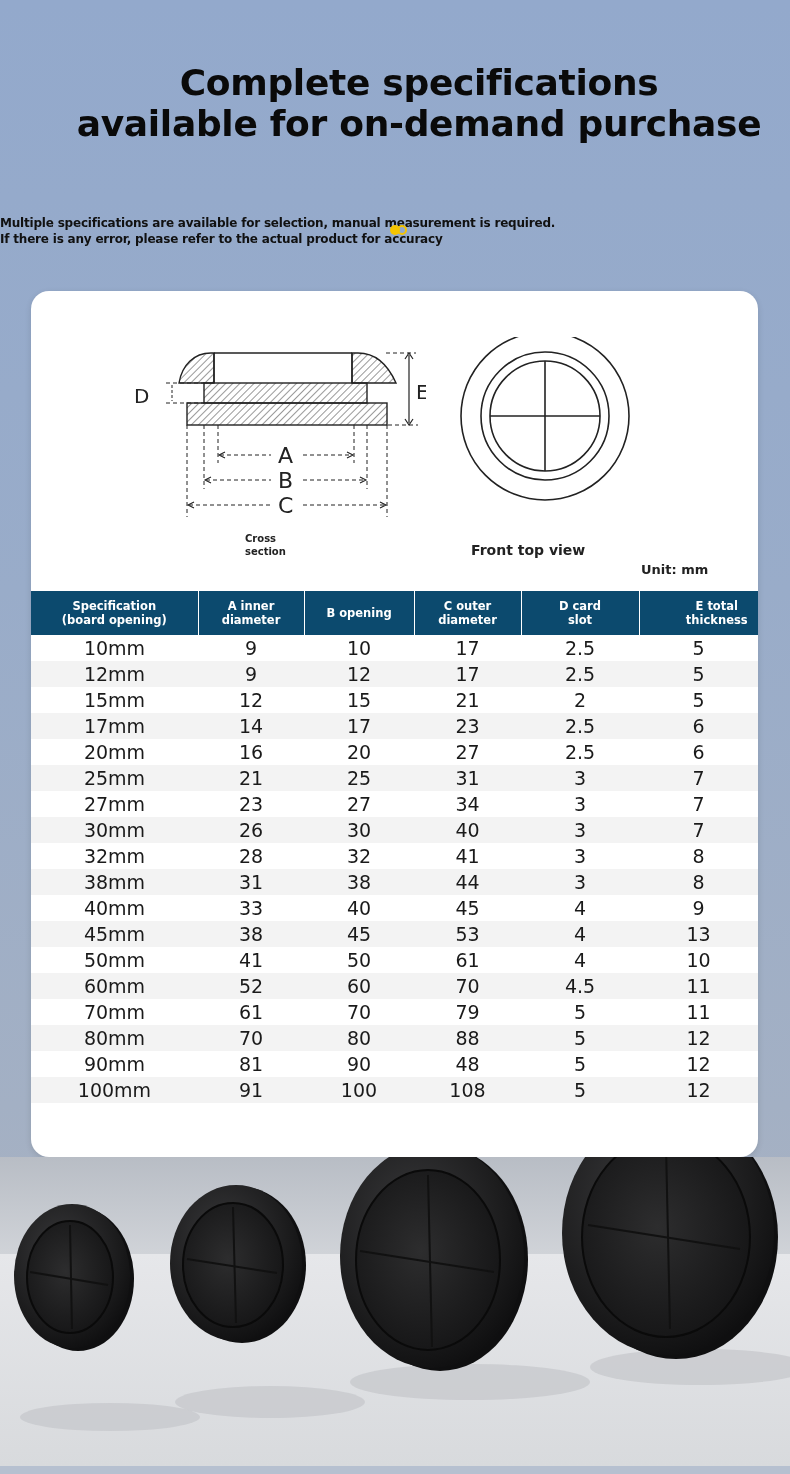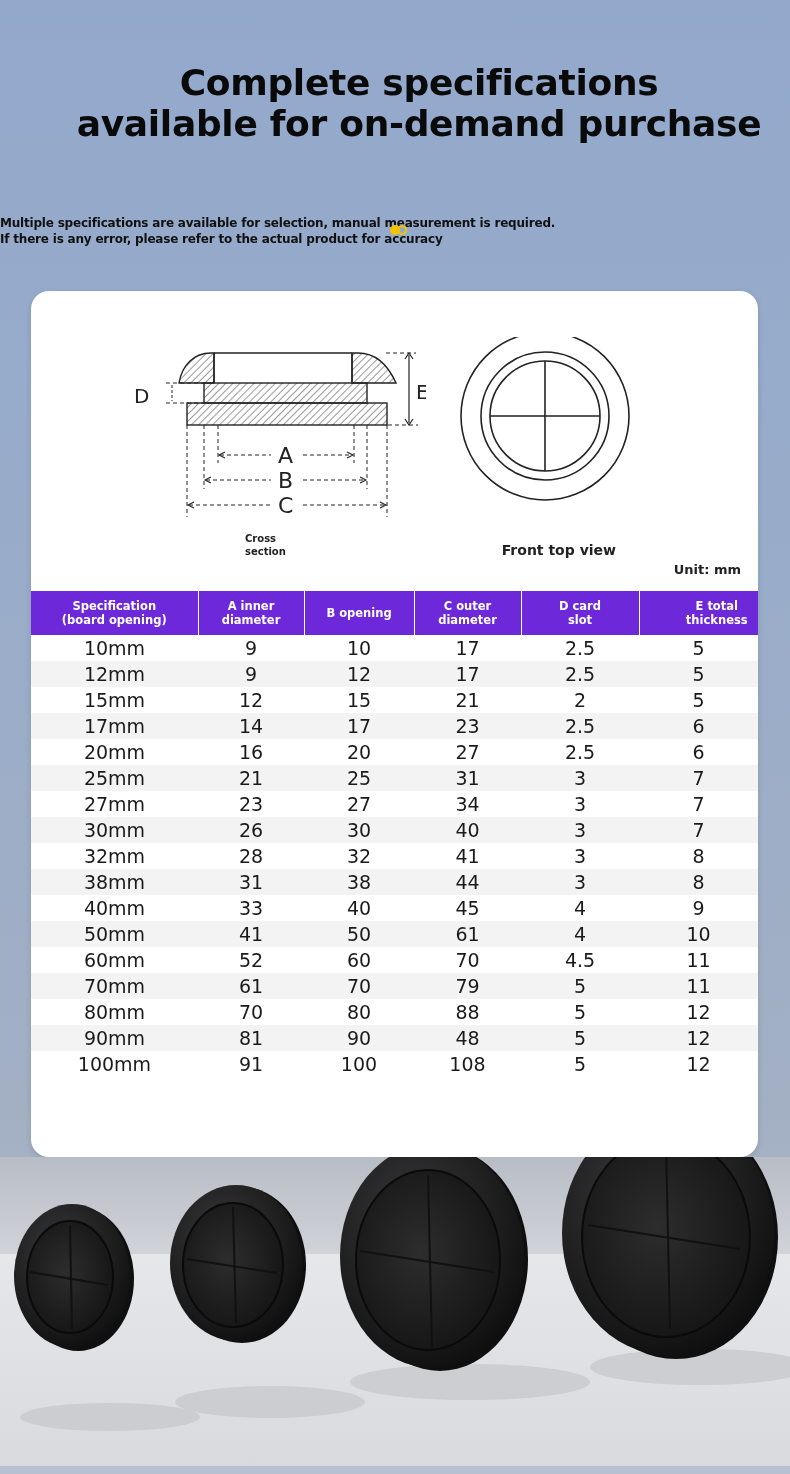--- a/index.html
+++ b/index.html
@@ -37,32 +37,32 @@
     box-shadow: 0 2px 6px rgba(0,0,0,0.12);
   }
   .diagram-cross { position: absolute; left: 95px; top: 50px; }
   .diagram-front { position: absolute; left: 425px; top: 46px; }
   .label-cross {
     position: absolute; left: 214px; top: 241px; width: 80px;
     text-align: left; font-size: 10px; font-weight: bold; line-height: 13px; color: #222;
   }
   .label-front {
     position: absolute; left: 440px; top: 251px; width: 145px;
-    text-align: right; font-size: 14px; font-weight: bold; color: #222;
+    text-align: left; font-size: 14px; font-weight: bold; color: #222;
   }
   .label-unit {
     position: absolute; left: 610px; top: 271px; width: 100px;
-    text-align: right; font-size: 13px; font-weight: bold; color: #222;
+    text-align: left; font-size: 13px; font-weight: bold; color: #222;
   }
   table.spec {
     position: absolute; left: 0; top: 300px; width: 727px;
     border-collapse: collapse; table-layout: fixed;
   }
   table.spec th {
-    background: #6d28d9; color: #fff; font-size: 11.5px; font-weight: bold;
+    background: #0c4a6e; color: #fff; font-size: 11.5px; font-weight: bold;
     line-height: 14px; height: 44px; text-align: center; vertical-align: middle;
     border-right: 1px solid #ffffff; padding: 0 4px;
   }
   table.spec th:last-child { border-right: none; padding-left: 40px; }
   table.spec td {
     height: 26px; text-align: center; font-size: 19px; color: #1a1a1a;
     font-family: "DejaVu Sans", sans-serif; font-weight: normal; line-height: 26px;
   }
   table.spec tr:nth-child(even) td { background: #f3f3f3; }
   table.spec tr:nth-child(odd) td { background: #ffffff; }
@@ -280,20 +280,28 @@
           <td>3</td>
           <td>8</td>
         </tr>
         <tr>
           <td>40mm</td>
           <td>33</td>
           <td>40</td>
           <td>45</td>
           <td>4</td>
           <td>9</td>
+        </tr>
+        <tr>
+          <td>45mm</td>
+          <td>38</td>
+          <td>45</td>
+          <td>53</td>
+          <td>4</td>
+          <td>13</td>
         </tr>
         <tr>
           <td>50mm</td>
           <td>41</td>
           <td>50</td>
           <td>61</td>
           <td>4</td>
           <td>10</td>
         </tr>
         <tr>

